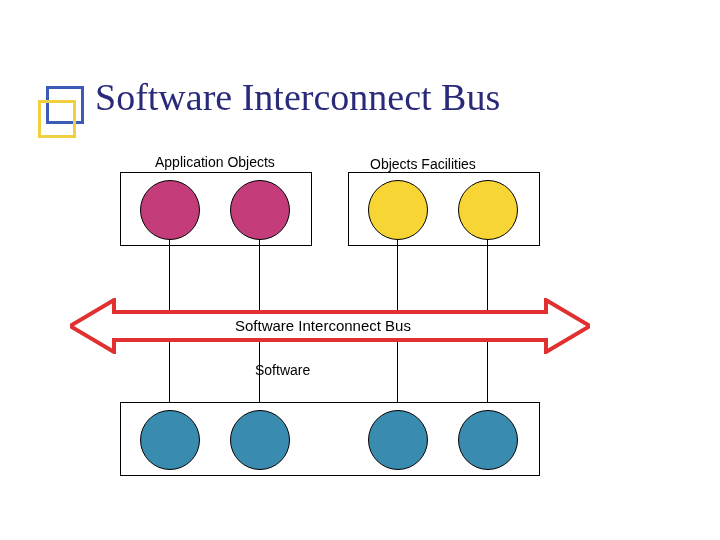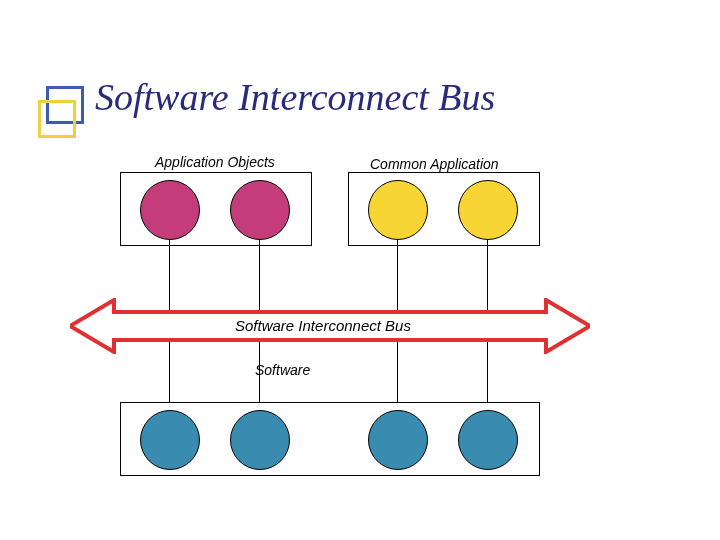--- a/index.html
+++ b/index.html
@@ -9,21 +9,20 @@
     height: 540px;
     background: #fff;
     font-family: Verdana, Geneva, sans-serif;
     position: relative;
     overflow: hidden;
   }
   .wrap {
     position: relative;
     width: 651px;
     height: 540px;
-    font-style: italic;
   }
   .bullet-square {
     position: absolute;
     border: 3px solid;
     background: transparent;
   }
   .title {
     position: absolute;
     left: 95px;
     top: 75px;
@@ -64,21 +63,21 @@
 </head>
 <body>
 <div class="wrap">
 
 <div class="bullet-square" style="left:46px; top:86px; width:32px; height:32px; border-color:#3b5bb5;"></div>
 <div class="bullet-square" style="left:38px; top:100px; width:32px; height:32px; border-color:#f0d040;"></div>
 
 <div class="title">Software Interconnect Bus</div>
 
 <div class="label" style="left:155px; top:154px;">Application Objects</div>
-<div class="label" style="left:370px; top:156px;">Common Application</div>
+<div class="label" style="left:370px; top:156px;">Objects Facilities</div>
 
 <div class="box" style="left:120px; top:172px; width:190px; height:72px;"></div>
 
 <div class="box" style="left:348px; top:172px; width:190px; height:72px;"></div>
 
 <div class="conn" style="left:169px; top:230px; height:80px;"></div>
 <div class="conn" style="left:259px; top:230px; height:80px;"></div>
 <div class="conn" style="left:397px; top:230px; height:80px;"></div>
 <div class="conn" style="left:487px; top:230px; height:80px;"></div>
 

